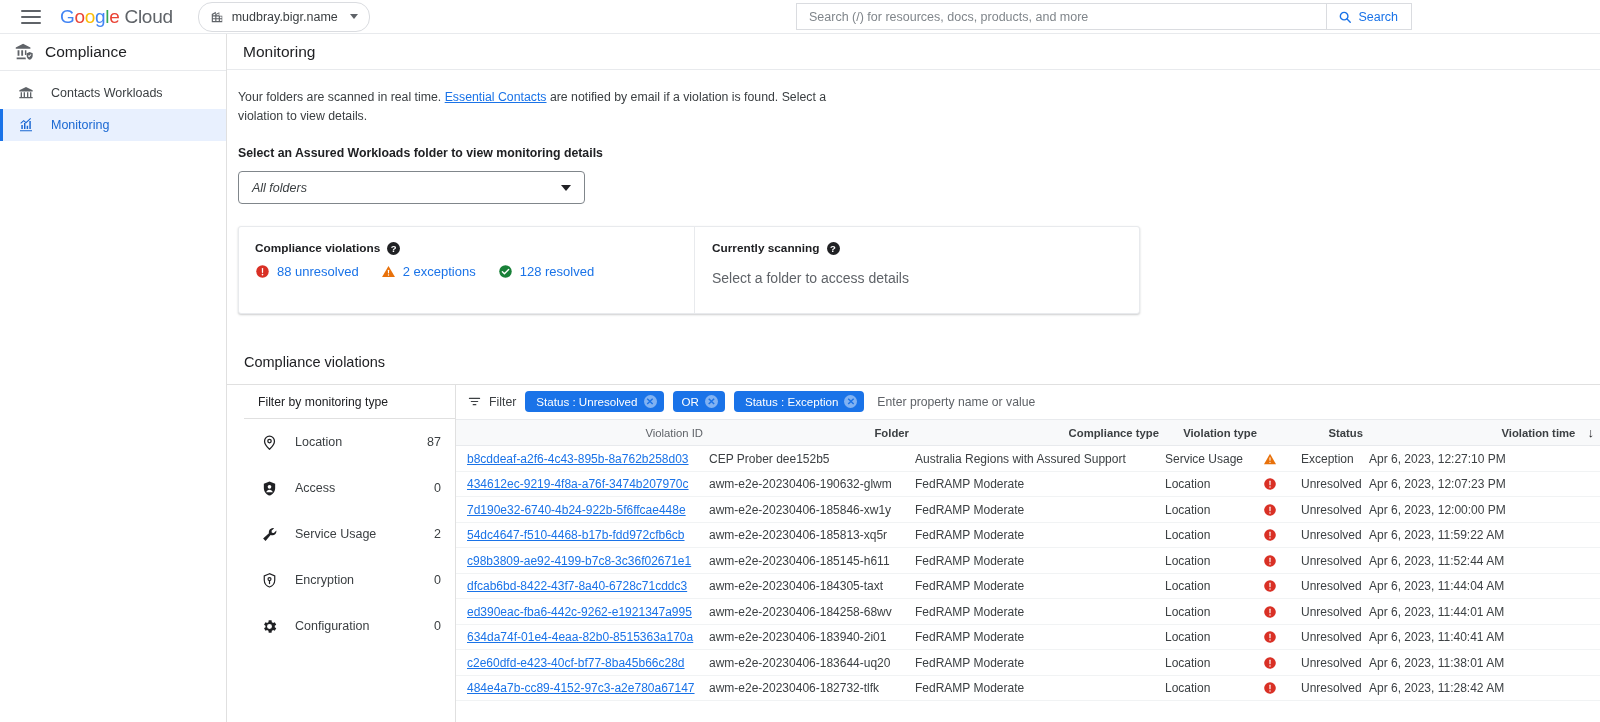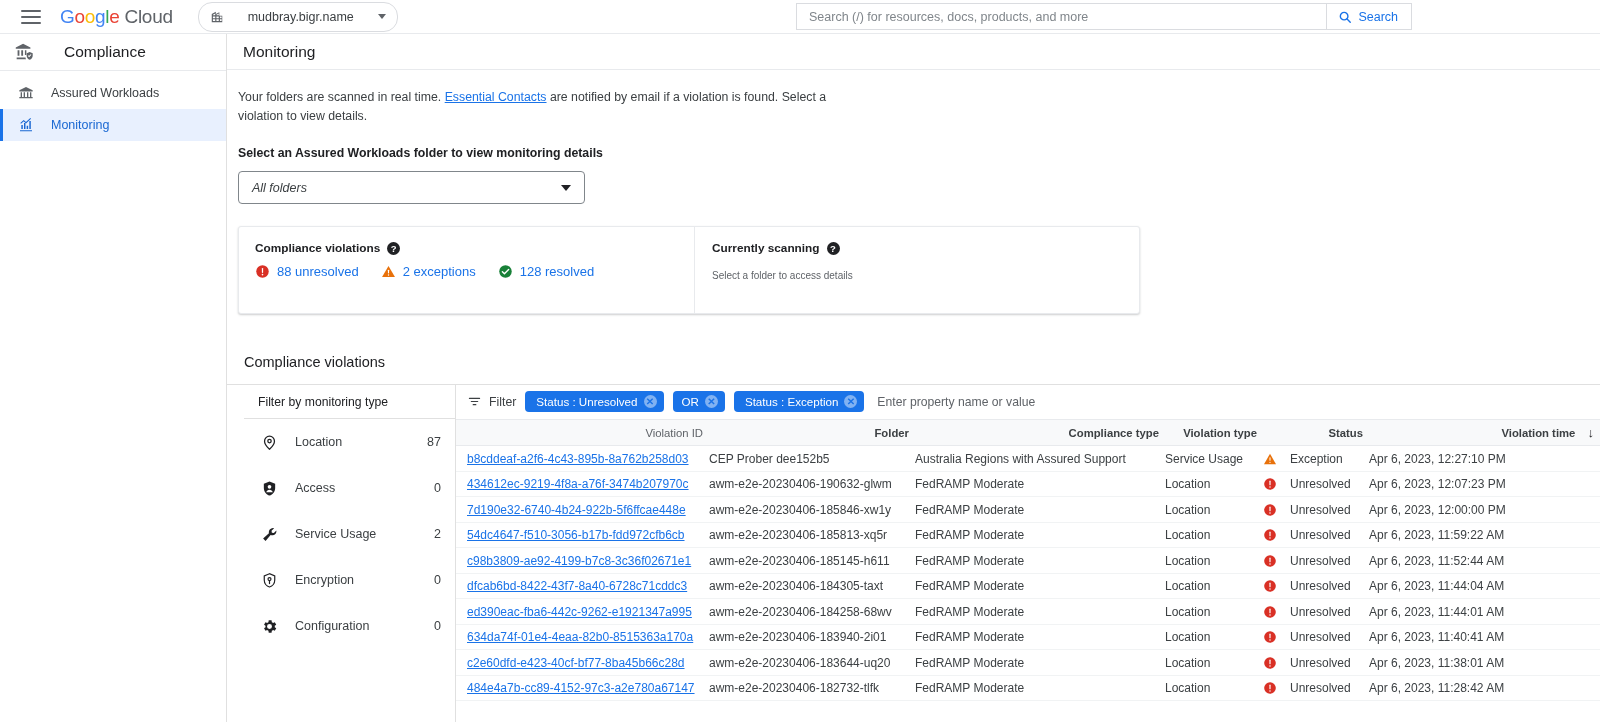--- a/index.html
+++ b/index.html
@@ -21,21 +21,21 @@
     cursor: pointer;
   }
   .hamburger i { display:block; height: 2px; background: #5f6368; border-radius: 1px; }
   .gc-logo { font-size: 19px; letter-spacing: -0.3px; white-space: nowrap; }
   .gc-logo .g1{color:#4285F4}.gc-logo .o1{color:#EA4335}.gc-logo .o2{color:#FBBC05}
   .gc-logo .g2{color:#4285F4}.gc-logo .l1{color:#34A853}.gc-logo .e1{color:#EA4335}
   .gc-logo .cloud{color:#5f6368; margin-left:5px;}
   .proj-chip {
     margin-left: 25px; height: 30px; min-width: 172px;
     border: 1px solid #dadce0; border-radius: 14px;
-    display: flex; align-items: center; gap: 24px;
+    display: flex; align-items: center; gap: 8px;
     padding: 0 11px; font-size: 12.5px; color: #3c4043; cursor: pointer;
   }
   .proj-chip .caret {
     width:0;height:0;border-left:4.5px solid transparent;border-right:4.5px solid transparent;
     border-top:5px solid #5f6368; margin-left:auto;
   }
   .search-wrap {
     position:absolute; left: 796px; top: 3px;
     display:flex; align-items:center; height:27px;
     border:1px solid #dadce0; border-radius: 0; width: 616px; background:#fff;
@@ -52,21 +52,21 @@
     color:#1a73e8; font-size:12.5px; font-weight:500; cursor:pointer; background:#fff;
     border-radius: 0 4px 4px 0;
   }
 
   
   .shell { display: flex; height: 689px; border-top: 1px solid #e8eaed; }
 
   
   .leftnav { width: 227px; flex: 0 0 227px; background:#fff; border-right:1px solid #e0e0e0; }
   .nav-title {
-    height: 37px; display:flex; align-items:center; gap:29px;
+    height: 37px; display:flex; align-items:center; gap:10px;
     padding-left: 13px; font-size: 15.5px; color:#202124;
     border-bottom: 1px solid #e8eaed;
   }
   .nav-items { padding-top: 6px; }
   .nav-item {
     height: 32px; display:flex; align-items:center; gap:16px;
     padding-left: 17px; font-size: 12.5px; color:#3c4043; cursor:pointer;
     position: relative;
   }
   .nav-item.active { background:#e8f0fe; color:#1967d2; }
@@ -117,21 +117,21 @@
   }
   .help-icon {
     width:13px;height:13px;border-radius:50%;background:#202124;color:#fff;
     font-size:9.5px;font-weight:bold;display:flex;align-items:center;justify-content:center;
     cursor:pointer; line-height:1;
   }
   .stats-row { display:flex; align-items:center; gap:22px; }
   .stat { display:flex; align-items:center; gap:7px; font-size:13px; color:#1a73e8; cursor:pointer; }
   .scan-row { display:flex; align-items:center; font-size:13px; color:#3c4043; }
   .scan-row .sep { width:1px; height:16px; background:#dadce0; margin: 0 16px; }
-  .scan-sub { font-size: 10px; color:#5f6368; margin-top: 15px; }
+  .scan-sub { font-size: 14px; color:#5f6368; margin-top: 15px; }
 
   
   .viol-title {
     margin: 40px 0 0 17px; font-size: 14.5px; color:#202124;
   }
   .viol-panel { display:flex; margin-top: 14px; border-top: 1px solid #e0e0e0; height: 350px; }
   .filter-side {
     width: 212px; flex: 0 0 212px; border-right: 1px solid #e0e0e0;
     margin-left: 17px; background:#fff;
   }
@@ -176,21 +176,21 @@
   }
   table.viol th.col-id { color:#5f6368; font-weight:normal; padding-left: 11px; }
   table.viol th .sortarrow { margin-left: 9px; font-size:13px; color:#202124; }
   table.viol td {
     height: 25.5px; font-size: 12px; color:#3c4043; padding: 0 6px 0 0;
     border-bottom: 1px solid #f1f3f4; vertical-align:middle; white-space:nowrap;
     overflow:hidden; text-overflow:ellipsis;
   }
   table.viol td.col-id { padding-left: 11px; }
   table.viol td.col-id a { color:#1a73e8; text-decoration: underline; cursor:pointer; }
-  .status-cell { display:flex; align-items:center; gap:13px; }
+  .status-cell { display:flex; align-items:center; gap:24px; }
 
   .col-id    { width: 253px; }
   .col-fold  { width: 206px; }
   .col-ctype { width: 250px; }
   .col-vtype { width: 98px; }
   .col-stat  { width: 106px; }
   .col-time  { width: auto; }
 
   svg { display:block; }
 </style>
@@ -242,21 +242,21 @@
       </span>
       <span>Compliance</span>
     </div>
     <div class="nav-items">
       <div class="nav-item">
         <span class="ic">
           <svg width="16" height="16" viewBox="0 0 24 24" fill="#5f6368">
               <path d="M12 3L2 8v1.6h20V8L12 3zM4 11v7H2v2h20v-2h-2v-7h-2v7h-2.5v-7h-2v7h-3v-7h-2v7H6v-7H4z"></path>
             </svg>
         </span>
-        <span>Assured Workloads</span>
+        <span>Contacts Workloads</span>
       </div>
       <div class="nav-item active">
         <span class="ic">
           <svg width="16" height="16" viewBox="0 0 24 24" fill="#1967d2">
               <path d="M3 20h18v1.5H3V20zM5 12h2.2v6H5v-6zm4 -3h2.2v9H9V9zm4 4h2.2v5H13v-5zm4-7h2.2v12H17V6z"></path>
               <path d="M4 9.5l4.5-4 3.5 3 7-6.5" stroke="#1967d2" stroke-width="1.6" fill="none"></path>
             </svg>
         </span>
         <span>Monitoring</span>
       </div>
@@ -484,21 +484,21 @@
                           <rect x="11" y="6.2" width="2" height="8" rx="1" fill="#fff"></rect>
                           <circle cx="12" cy="17" r="1.3" fill="#fff"></circle>
                         </svg>
                       </span>
                       <span>Unresolved</span>
                     </span>
                   </td>
                   <td class="col-time">Apr 6, 2023, 12:00:00 PM</td>
                 </tr>
                 <tr>
-                  <td class="col-id"><a>54dc4647-f510-3056-b17b-fdd972cfb6cb</a></td>
+                  <td class="col-id"><a>54dc4647-f510-4468-b17b-fdd972cfb6cb</a></td>
                   <td class="col-fold">awm-e2e-20230406-185813-xq5r</td>
                   <td class="col-ctype">FedRAMP Moderate</td>
                   <td class="col-vtype">Location</td>
                   <td class="col-stat">
                     <span class="status-cell">
                       <span>
                         <svg width="14" height="14" viewBox="0 0 24 24">
                           <circle cx="12" cy="12" r="10" fill="#d93025"></circle>
                           <rect x="11" y="6.2" width="2" height="8" rx="1" fill="#fff"></rect>
                           <circle cx="12" cy="17" r="1.3" fill="#fff"></circle>

